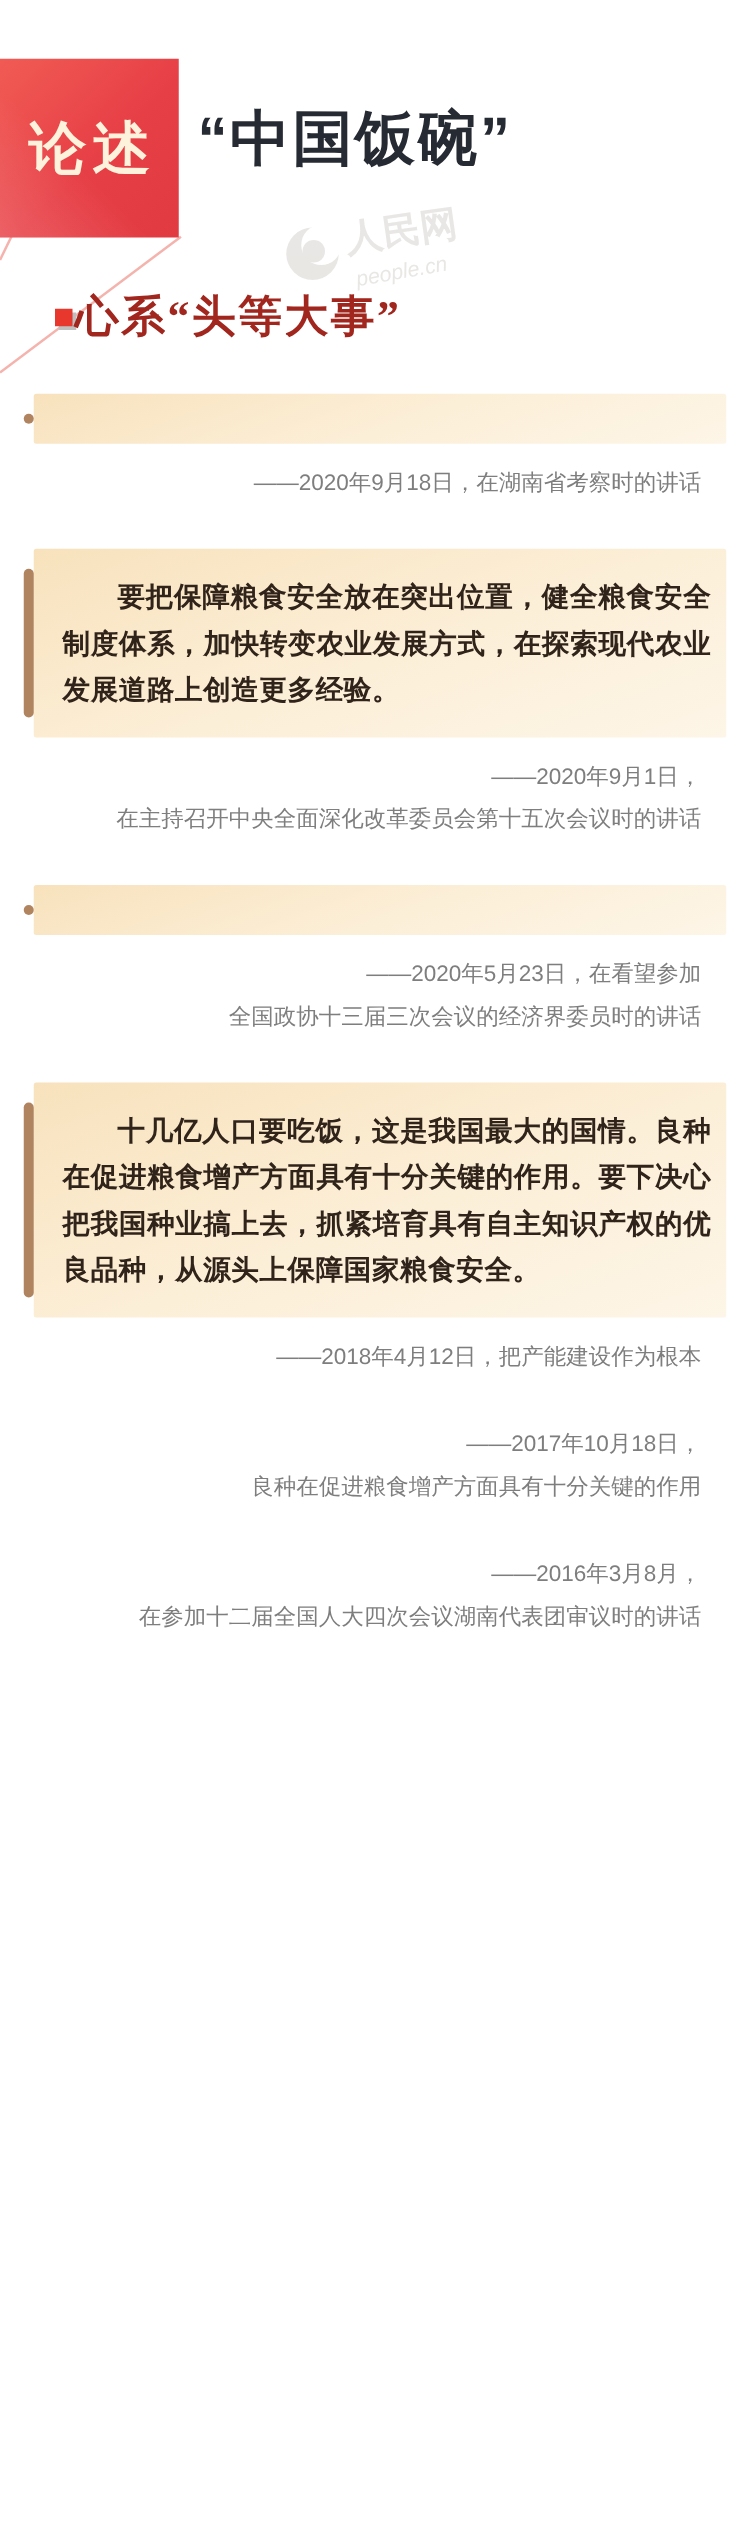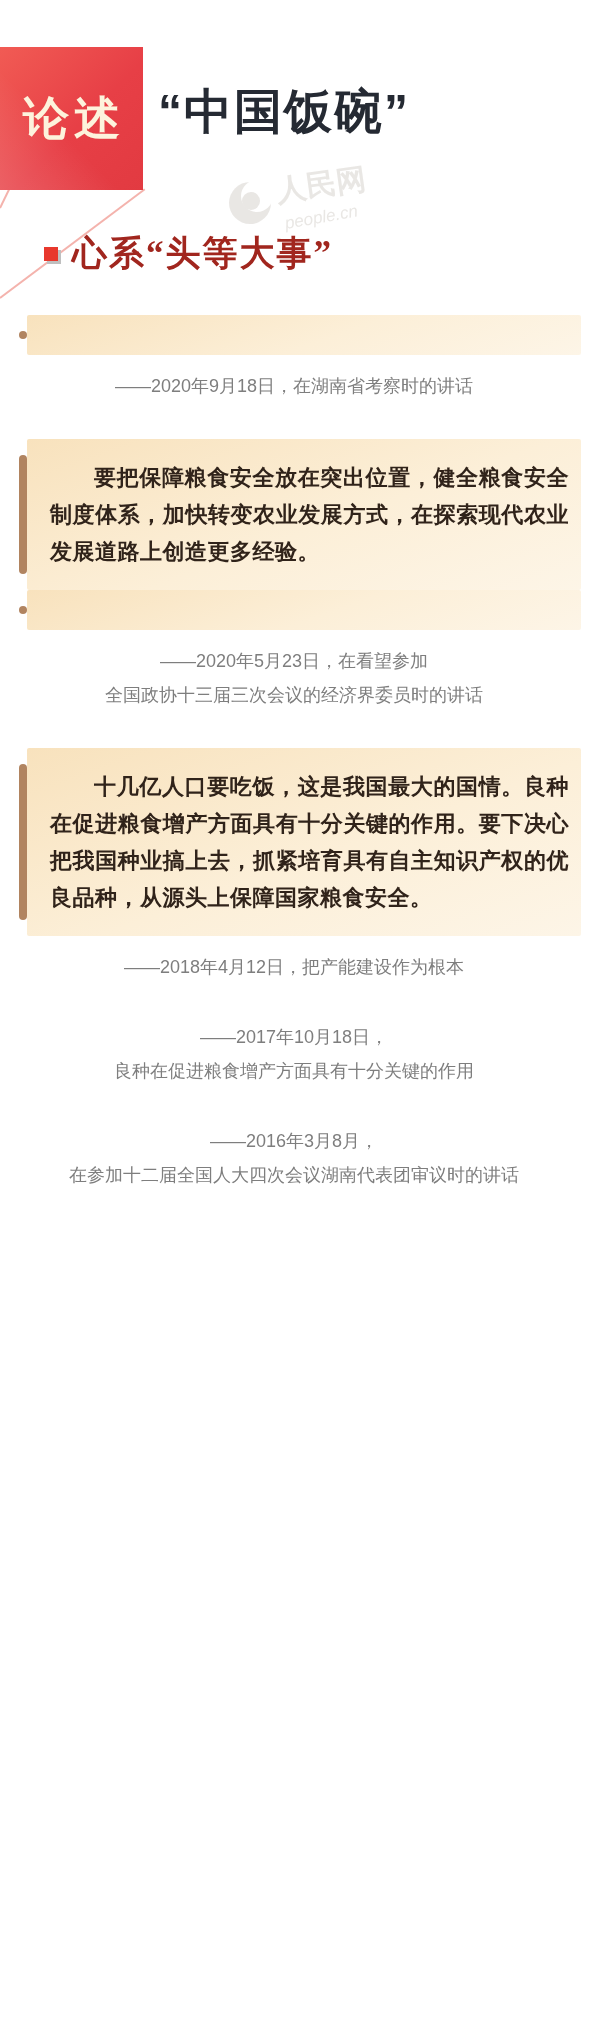--- a/index.html
+++ b/index.html
@@ -36,21 +36,21 @@
   .main-title {
     position: absolute; left: 158px; top: 82px; margin: 0;
     font-size: 48px; line-height: 60px; font-weight: 900; color: #252a33; letter-spacing: 2px;
     white-space: nowrap; z-index: 2;
   }
 
   .watermark { position: absolute; left: 220px; top: 143px; z-index: 0; }
 
   .section-row {
     position: absolute; left: 44px; top: 233px;
-    display: flex; align-items: center; gap: 14px; z-index: 2;
+    display: flex; align-items: center; gap: 2px; z-index: 2;
   }
   .bullet { width: 14px; height: 14px; background: #e8382d; box-shadow: 3px 3px 0 #bfbfbf; flex: 0 0 auto; }
   .section-title {
     margin: 0; font-family: "Liberation Serif", serif;
     font-size: 35px; line-height: 42px; font-weight: 700; color: #a1261e; letter-spacing: 2px;
     white-space: nowrap;
   }
 
   .cards { position: absolute; left: 27px; top: 315px; width: 554px; }
   .quote-card {
@@ -63,21 +63,21 @@
     position: absolute; left: -8px; top: 16px; bottom: 16px; width: 8px;
     background: #b18460; border-radius: 4px;
   }
   .quote-text {
     margin: 0; font-size: 22px; line-height: 37px; font-weight: 700;
     color: #30231a; text-indent: 2em; text-align: justify; letter-spacing: 0.5px;
   }
   .quote-source {
     margin: 14px 0 36px; padding-right: 20px;
     font-size: 18px; line-height: 34px; color: #7e7e7e;
-    text-align: center; white-space: pre-line;
+    text-align: right; white-space: pre-line;
   }
 </style>
 </head>
 <body>
 
 <div class="page">
 
   <div class="line line-b"></div>
   <div class="line line-c"></div>
 
@@ -106,20 +106,22 @@
 
     <section class="quote-card">
       <span class="accent-bar"></span>
     </section>
     <p class="quote-source">——2020年9月18日，在湖南省考察时的讲话</p>
 
     <section class="quote-card">
       <span class="accent-bar"></span>
       <p class="quote-text">要把保障粮食安全放在突出位置，健全粮食安全制度体系，加快转变农业发展方式，在探索现代农业发展道路上创造更多经验。</p>
     </section>
+    <p class="quote-source">——2020年9月1日，
+在主持召开中央全面深化改革委员会第十五次会议时的讲话</p>
 
     <section class="quote-card">
       <span class="accent-bar"></span>
     </section>
     <p class="quote-source">——2020年5月23日，在看望参加
 全国政协十三届三次会议的经济界委员时的讲话</p>
 
     <section class="quote-card">
       <span class="accent-bar"></span>
       <p class="quote-text">十几亿人口要吃饭，这是我国最大的国情。良种在促进粮食增产方面具有十分关键的作用。要下决心把我国种业搞上去，抓紧培育具有自主知识产权的优良品种，从源头上保障国家粮食安全。</p>

